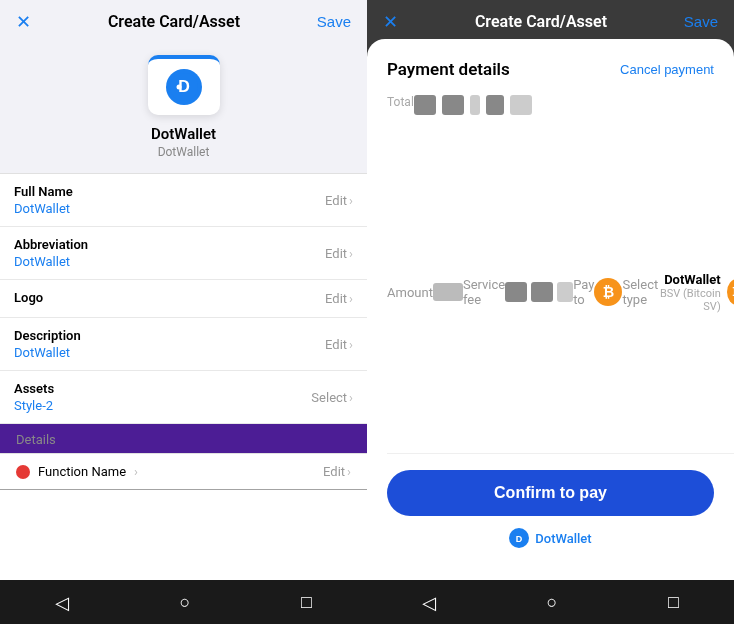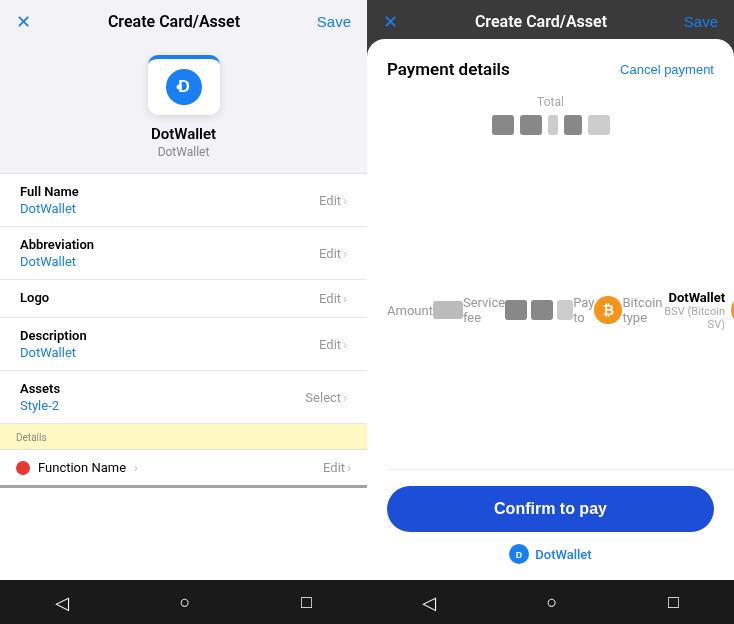--- a/index.html
+++ b/index.html
@@ -106,21 +106,21 @@
       background: #fff;
       border-top: 1px solid #e0e0e0;
       flex: 1;
       overflow-y: auto;
     }
 
     .field-row {
       display: flex;
       align-items: center;
       justify-content: space-between;
-      padding: 10px 20px;
+      padding: 10px 14px;
       border-bottom: 1px solid #e8e8e8;
       background: #fff;
     }
 
     .field-left {
       display: flex;
       flex-direction: column;
     }
 
     .field-label {
@@ -138,34 +138,34 @@
     .field-right {
       display: flex;
       align-items: center;
       color: #999;
       font-size: 13px;
       gap: 2px;
       cursor: pointer;
     }
 
     .section-header {
-      background: #fef9c3;
+      background: #4c1d95;
       padding: 8px 16px 6px;
-      font-size: 10px;
+      font-size: 13px;
       color: #888;
       border-bottom: 1px solid #e0e0e0;
     }
 
     .function-row {
       display: flex;
       align-items: center;
       justify-content: space-between;
       padding: 10px 16px;
       background: #fff;
-      border-bottom: 3px solid #a3a3a3;
+      border-bottom: 1px solid #a3a3a3;
     }
 
     .function-left {
       display: flex;
       align-items: center;
       gap: 8px;
     }
 
     .red-dot {
       width: 14px;
@@ -243,21 +243,21 @@
       cursor: pointer;
       background: none;
       border: none;
     }
 
     .payment-card {
       background: #fff;
       border-radius: 18px 18px 0 0;
       flex: 1;
       margin: 0;
-      padding: 20px 20px 12px;
+      padding: 20px 20px 28px;
       display: flex;
       flex-direction: column;
       overflow: hidden;
     }
 
     .payment-header {
       display: flex;
       align-items: center;
       justify-content: space-between;
       margin-bottom: 16px;
@@ -273,21 +273,21 @@
       color: #1a7ff0;
       font-size: 13px;
       cursor: pointer;
       background: none;
       border: none;
       margin-left: 32px;
     }
 
     .total-section {
       display: flex;
-      flex-direction: column;
+      flex-direction: row;
       align-items: center;
       margin-bottom: 16px;
     }
 
     .total-label {
       font-size: 12px;
       color: #aaa;
       margin-bottom: 6px;
     }
 
@@ -615,21 +615,21 @@
       <div class="payment-row">
         <span class="payment-row-label">Pay to</span>
         <div class="payment-row-with-icon">
           <div class="crypto-icon-bsv">
             <span>₿</span>
           </div>
         </div>
       </div>
 
       <div class="payment-row">
-        <span class="payment-row-label">Bitcoin type</span>
+        <span class="payment-row-label">Select type</span>
         <div class="payment-row-with-icon">
           <div class="payment-row-right-stack">
             <span class="payment-type-main">DotWallet</span>
             <span class="payment-type-sub">BSV (Bitcoin SV)</span>
           </div>
           <div class="crypto-icon-bsv2">
             <span>₿</span>
           </div>
           <span class="chevron" style="color:#ccc; font-size:15px;">›</span>
         </div>

